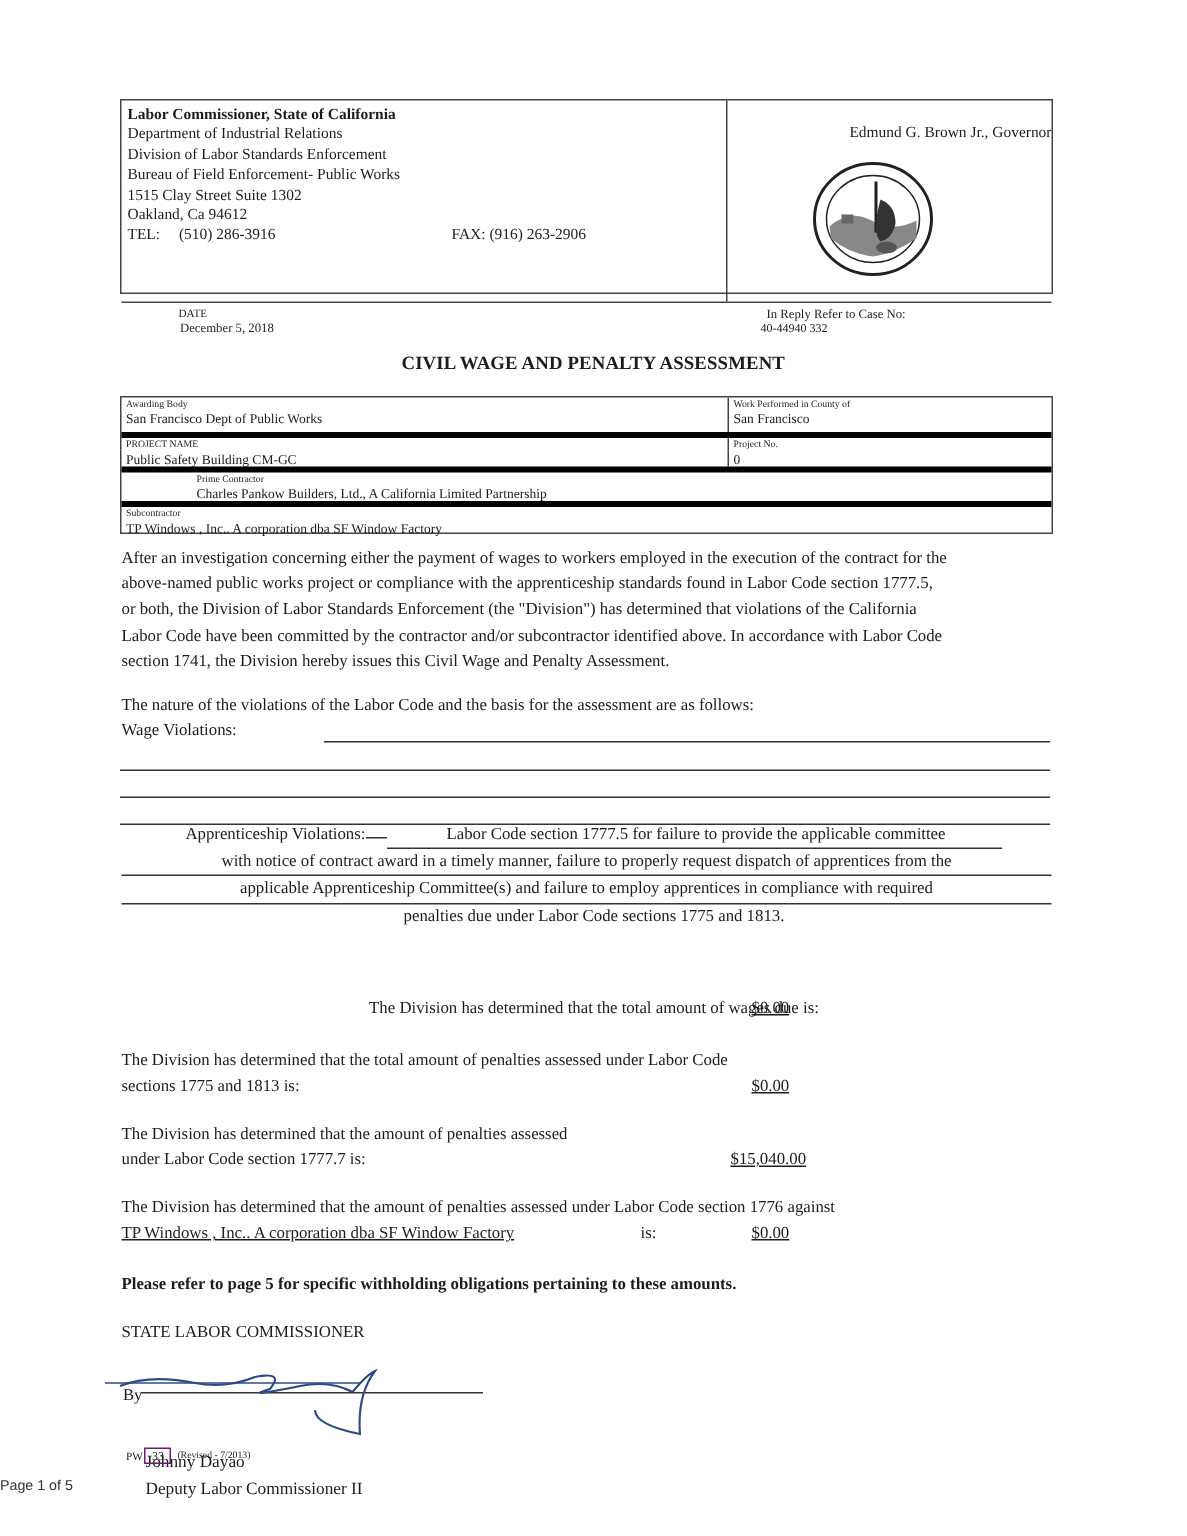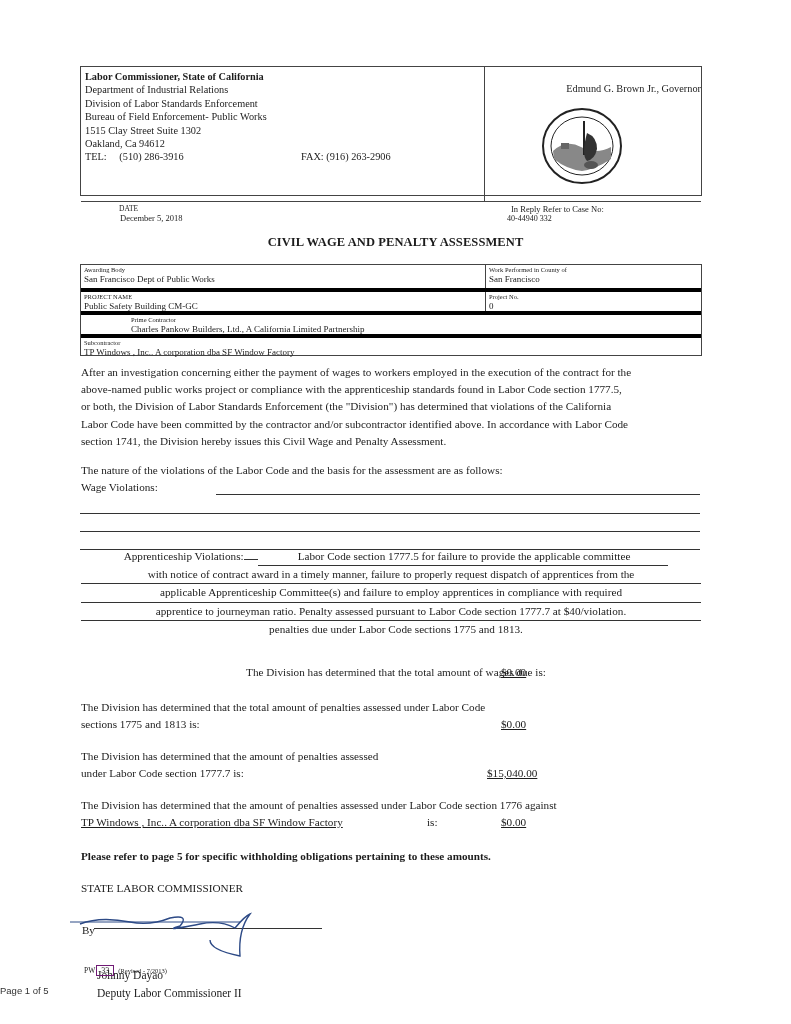--- a/index.html
+++ b/index.html
@@ -128,21 +128,20 @@
 <div class="abs para" style="top:479px;">Wage Violations:</div>
 <div class="line" style="left:216px; width:484px; top:494px;"></div>
 <div class="line" style="left:80px; width:620px; top:513px;"></div>
 <div class="line" style="left:80px; width:620px; top:531px;"></div>
 <div class="line" style="left:80px; width:620px; top:549px;"></div>
 
 <div class="abs para" style="top:548px; white-space:nowrap;text-align:center;">
   <div><span>Apprenticeship Violations:</span><span style="display:inline-block; width:14px; border-bottom:1.3px solid #333;"></span><span style="border-bottom:1.3px solid #333; padding-left:40px; padding-right:38px; display:inline-block;">Labor Code section 1777.5 for failure to provide the applicable committee</span></div>
   <div style="border-bottom:1.3px solid #333; width:620px;">with notice of contract award in a timely manner, failure to properly request dispatch of apprentices from the</div>
   <div style="border-bottom:1.3px solid #333; width:620px;">applicable Apprenticeship Committee(s) and failure to employ apprentices in compliance with required</div>
-  <div style="border-bottom:1.3px solid #333; width:620px;">apprentice to journeyman ratio. Penalty assessed pursuant to Labor Code section 1777.7 at $40/violation.</div>
   <div>penalties due under Labor Code sections 1775 and 1813.</div>
 </div>
 
 <div class="abs para" style="top:664px;text-align:center;">
   <span>The Division has determined that the total amount of wages due is:</span>
   <span class="amt abs" style="left:420px; top:0;">$0.00</span>
 </div>
 
 <div class="abs para" style="top:699px;">
   <div>The Division has determined that the total amount of penalties assessed under Labor Code</div>

